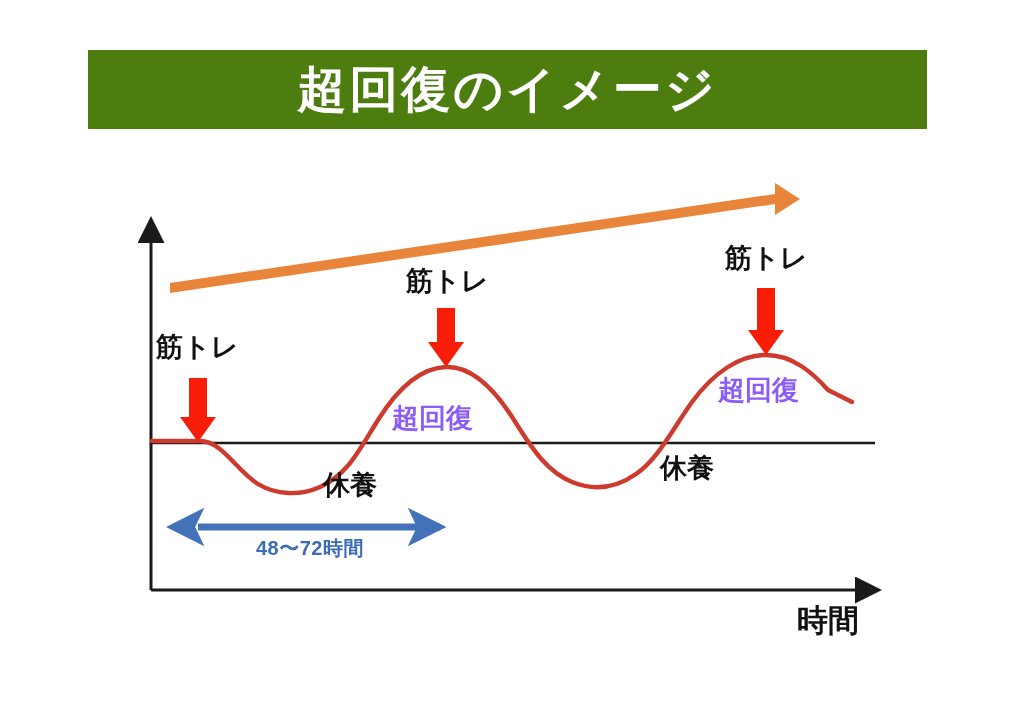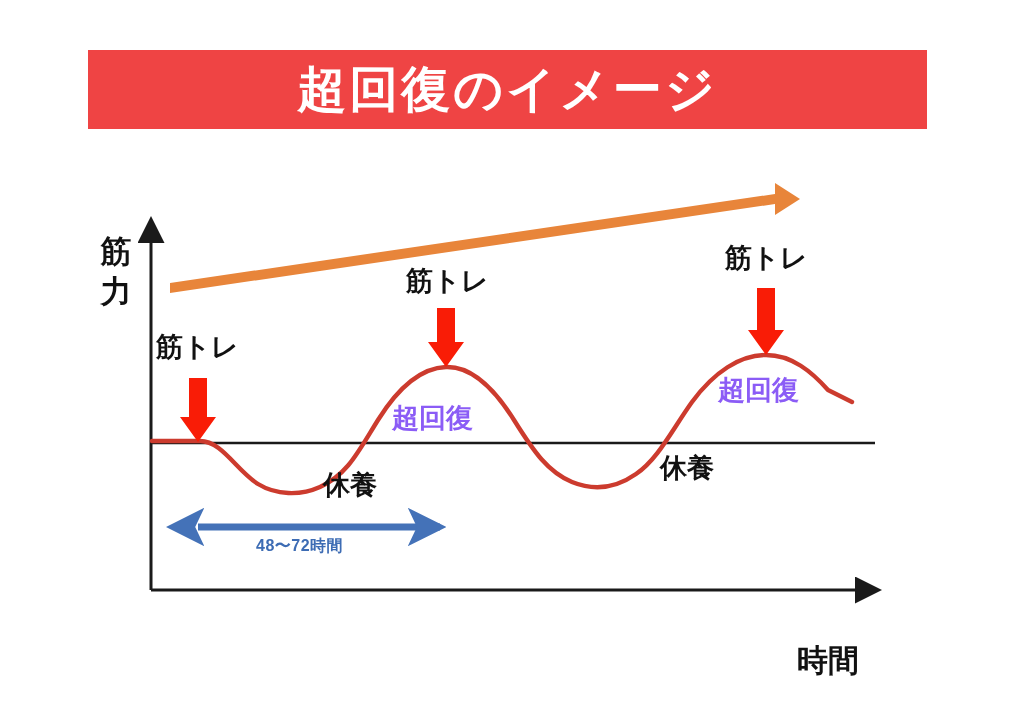--- a/index.html
+++ b/index.html
@@ -19,21 +19,21 @@
     overflow: hidden;
   }
 
   
   #title-banner {
     position: absolute;
     left: 88px;
     top: 50px;
     width: 839px;
     height: 79px;
-    background: #ef4444;
+    background: #4d7c0f;
     display: flex;
     align-items: center;
     justify-content: center;
   }
   #title-text {
     color: #ffffff;
     font-size: 49px;
     font-weight: 700;
     letter-spacing: 3px;
     line-height: 1;
@@ -68,37 +68,36 @@
     width: 40px;
     text-align: center;
     line-height: 1.28;
     white-space: normal;
     word-break: break-all;
   }
   #axis-label-x {
     left: 797px;
     top: 605px;
     font-size: 31px;
-    margin-top: 40px;
   }
 
   #label-train-1 { left: 156px; top: 334px; font-size: 27px; }
   #label-train-2 { left: 406px; top: 268px; font-size: 27px; }
   #label-train-3 { left: 725px; top: 245px; font-size: 27px; }
 
   #label-super-1 { left: 392px; top: 405px; font-size: 27px; }
   #label-super-2 { left: 718px; top: 377px; font-size: 27px; }
 
   #label-rest-1 { left: 323px; top: 472px; font-size: 27px; }
   #label-rest-2 { left: 660px; top: 455px; font-size: 27px; }
 
   #label-duration {
     left: 256px;
     top: 538px;
-    font-size: 16px;
+    font-size: 20px;
     letter-spacing: 0.5px;
   }
 </style>
 </head>
 <body>
 
 <div id="page">
 
   <div id="title-banner">
     <div id="title-text">超回復のイメージ</div>
@@ -150,21 +149,20 @@
       <path d="M 437,308 L 455,308 L 455,342 L 464,342 L 446,367 L 428,342 L 437,342 Z" fill="#F91C06"></path>
     </g>
 
     <g>
       <path d="M 757,288 L 775,288 L 775,330 L 784,330 L 766,355 L 748,330 L 757,330 Z" fill="#F91C06"></path>
     </g>
 
     <line x1="198" y1="527" x2="440" y2="527" stroke="#4472B8" stroke-width="7" marker-start="url(#blue-head-start)" marker-end="url(#blue-head-end)"></line>
   </svg>
 
-  <div class="anno anno-black" id="axis-label-y">筋力</div>
 
   <div class="anno anno-black" id="axis-label-x">時間</div>
 
   <div class="anno anno-black" id="label-train-1">筋トレ</div>
   <div class="anno anno-black" id="label-train-2">筋トレ</div>
   <div class="anno anno-black" id="label-train-3">筋トレ</div>
 
   <div class="anno anno-red" id="label-super-1">超回復</div>
   <div class="anno anno-red" id="label-super-2">超回復</div>
 

